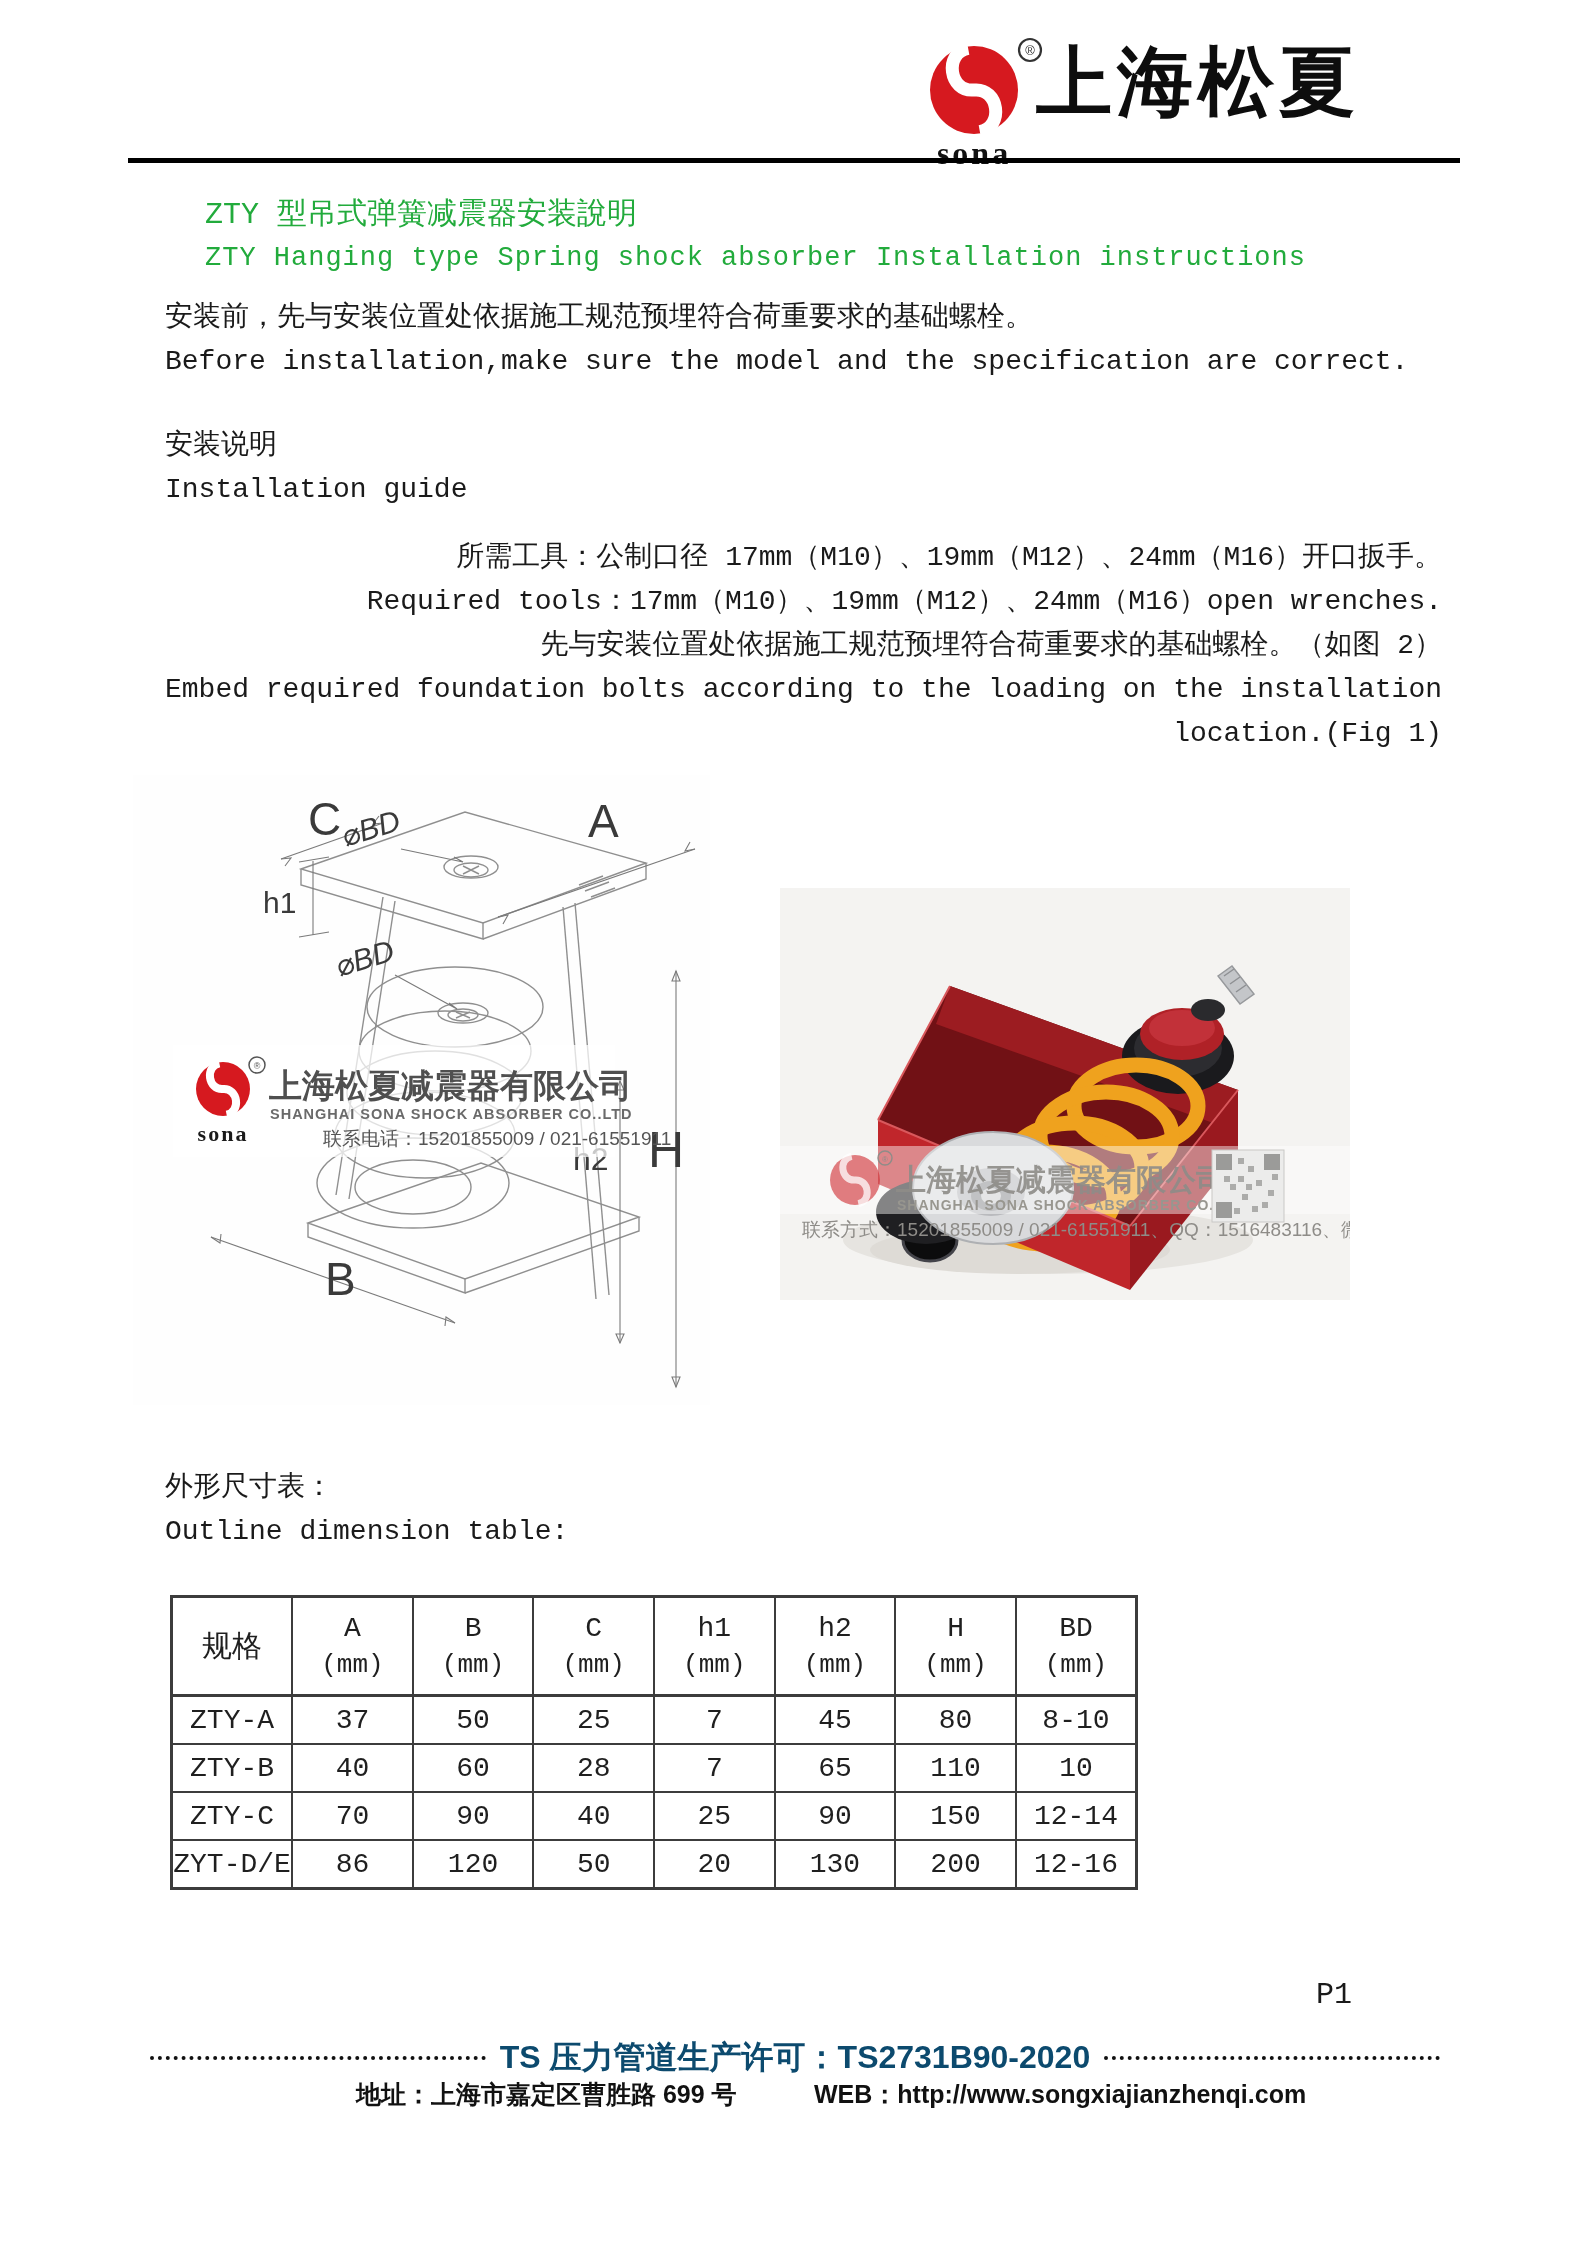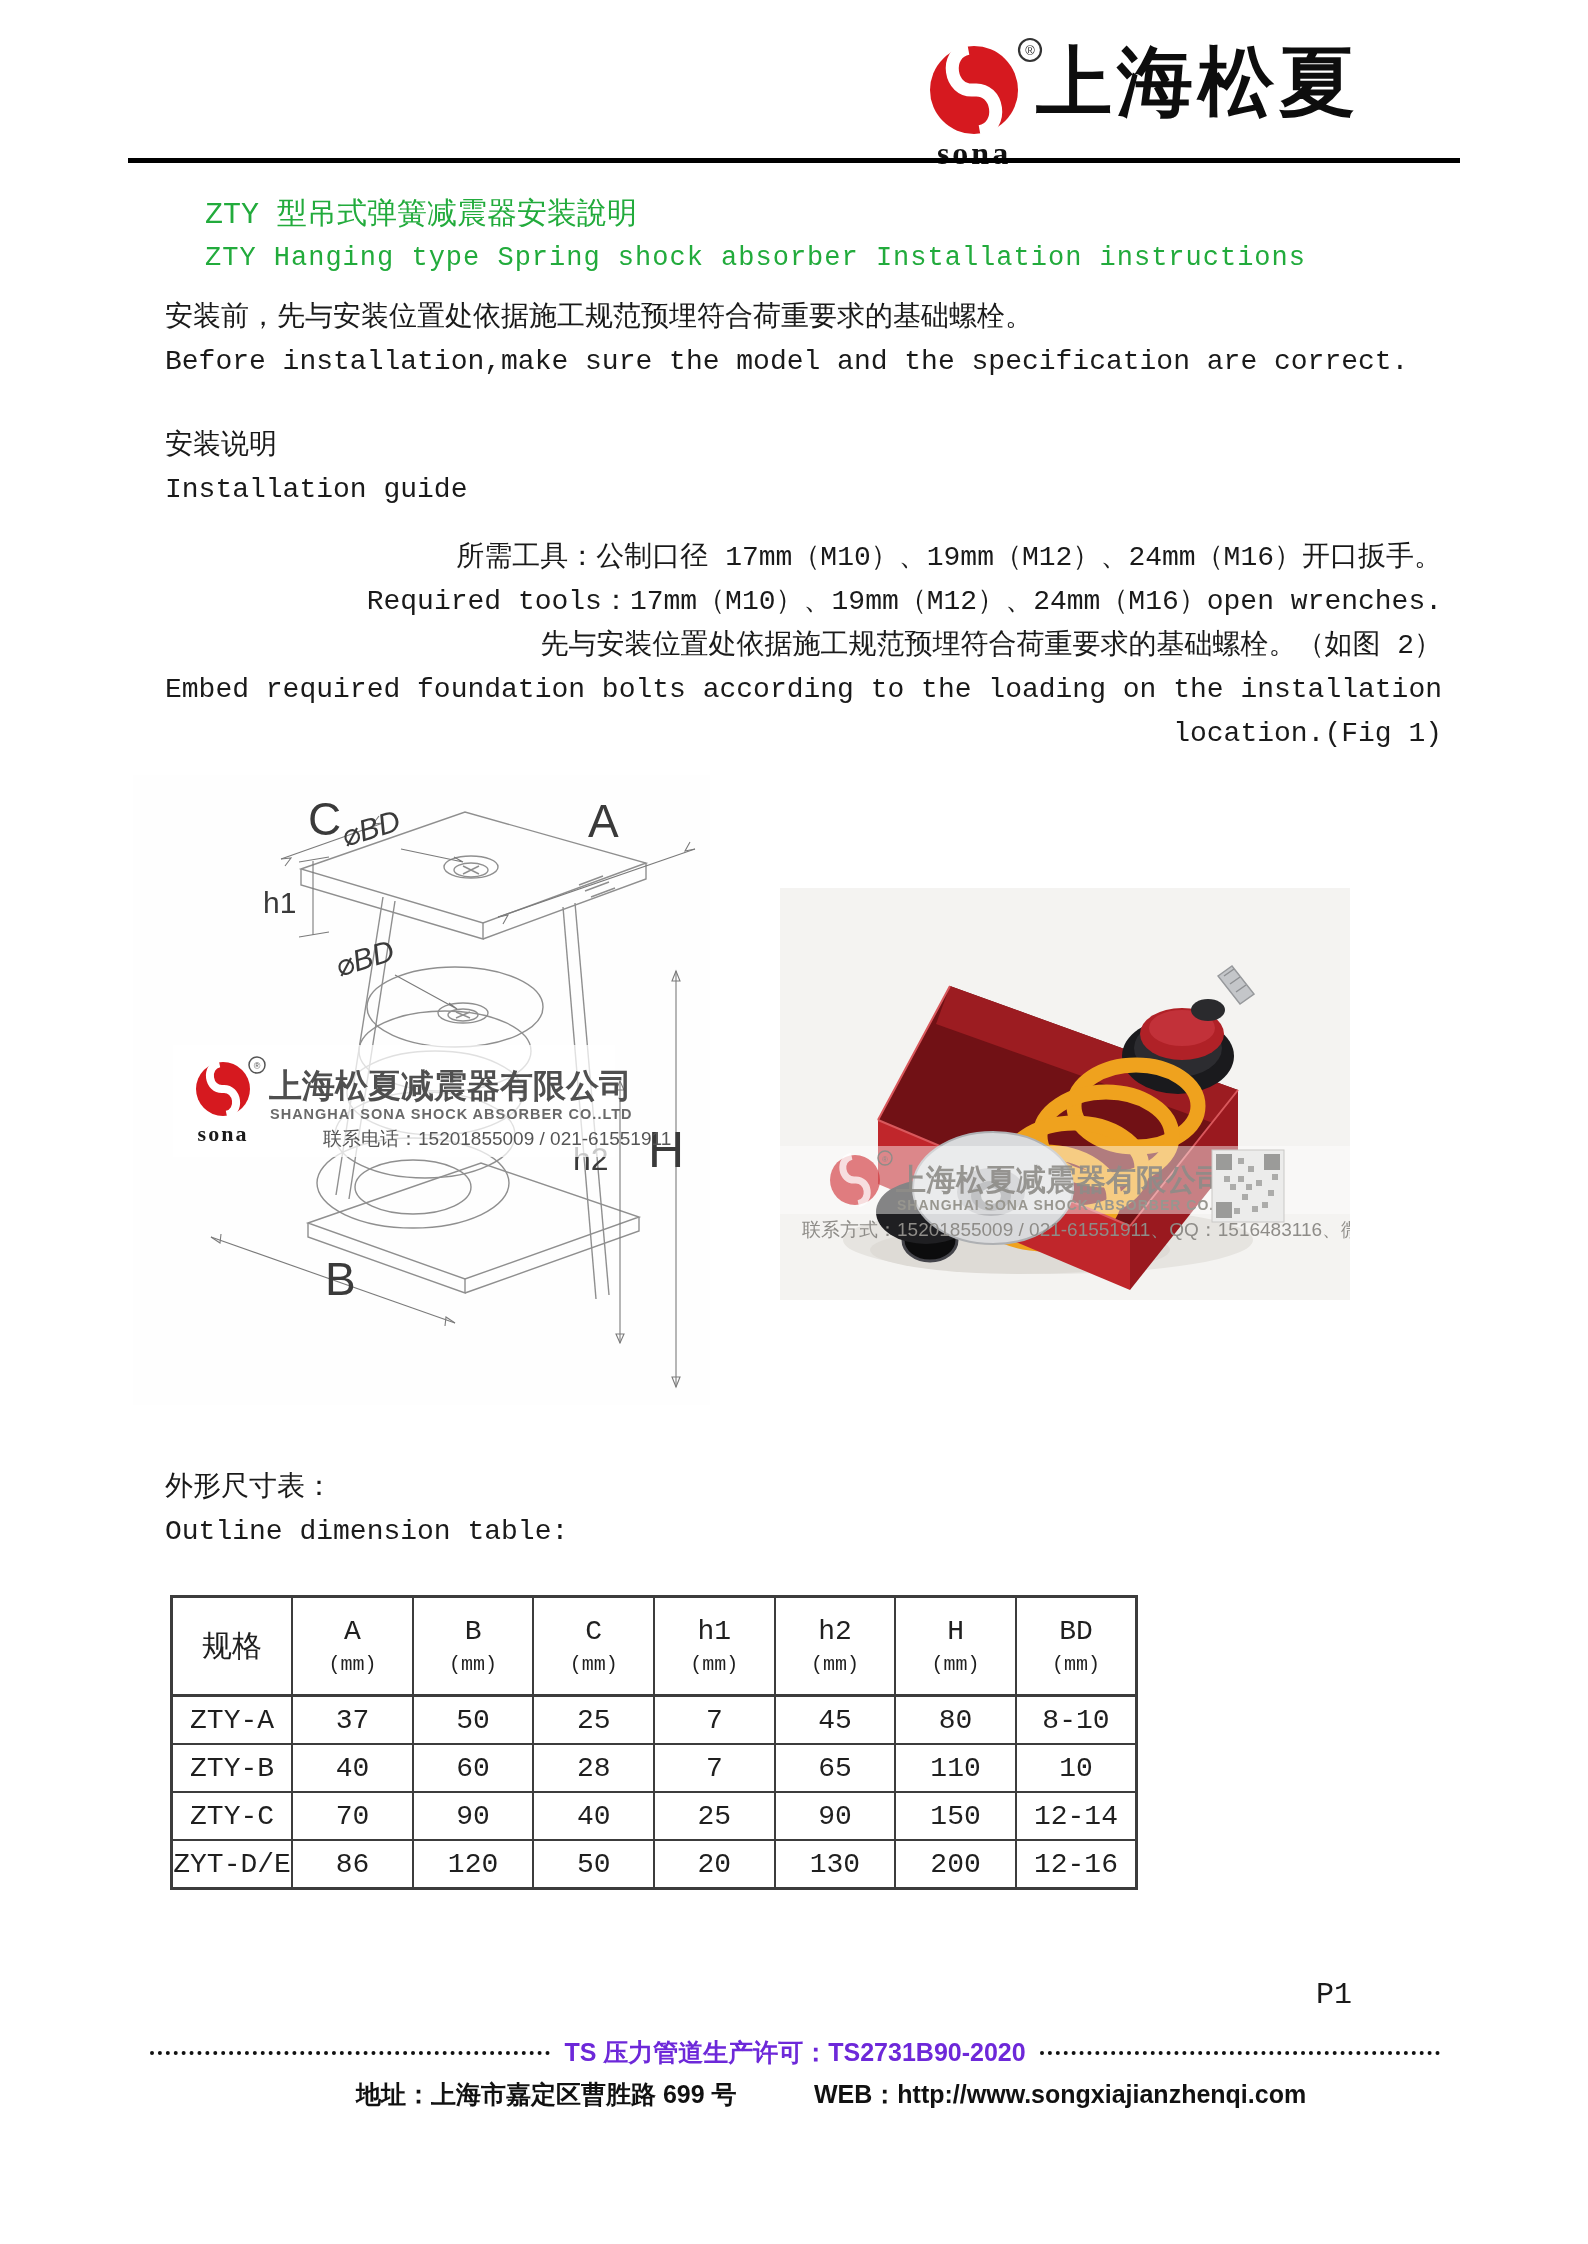--- a/index.html
+++ b/index.html
@@ -31,27 +31,27 @@
   .dim-section{left:165px;top:1466px;line-height:44px;font-size:28px;}
 
   
   .dim-table{left:170px;top:1595px;width:968px;border-collapse:collapse;
              font-size:28px;color:#1f1f1f;table-layout:fixed;padding-left:42px;}
   .dim-table td,.dim-table th{border:2px solid #3c3c3c;text-align:center;vertical-align:middle;
              font-weight:normal;padding:0;}
   .dim-table thead th{height:96px;border-bottom:3px solid #3c3c3c;}
   .dim-table tbody td{height:46px;}
   .dim-table{border:3px solid #3c3c3c;}
-  .hdr-unit{display:block;margin-top:6px;font-size:20px;}
+  .hdr-unit{display:block;margin-top:6px;font-size:26px;}
   .hdr-label{display:block;}
 
   
   .page-number{left:1316px;top:1978px;font-size:30px;}
   .permit-row{left:150px;top:2036px;width:1290px;display:flex;align-items:center;
-              font-family:"Liberation Sans","DejaVu Sans",sans-serif;font-size:25px;font-weight:600;color:#6d28d9;}
+              font-family:"Liberation Sans","DejaVu Sans",sans-serif;font-size:32px;font-weight:600;color:#0c4a6e;}
   .dotted-fill{flex:1;height:0;border-bottom:4px dotted #111;}
   .permit-text{margin:0 14px;white-space:nowrap;}
   .addr-text{left:356px;top:2078px;font-family:"Liberation Sans","DejaVu Sans",sans-serif;
              font-size:25px;font-weight:600;color:#111;text-align:right;}
   .web-text{left:814px;top:2078px;font-family:"Liberation Sans","DejaVu Sans",sans-serif;
             font-size:25px;font-weight:600;color:#111;}
 
   svg text{font-family:"Liberation Sans","DejaVu Sans",sans-serif;}
   .wm-cn{font-weight:bold;}
 </style>

